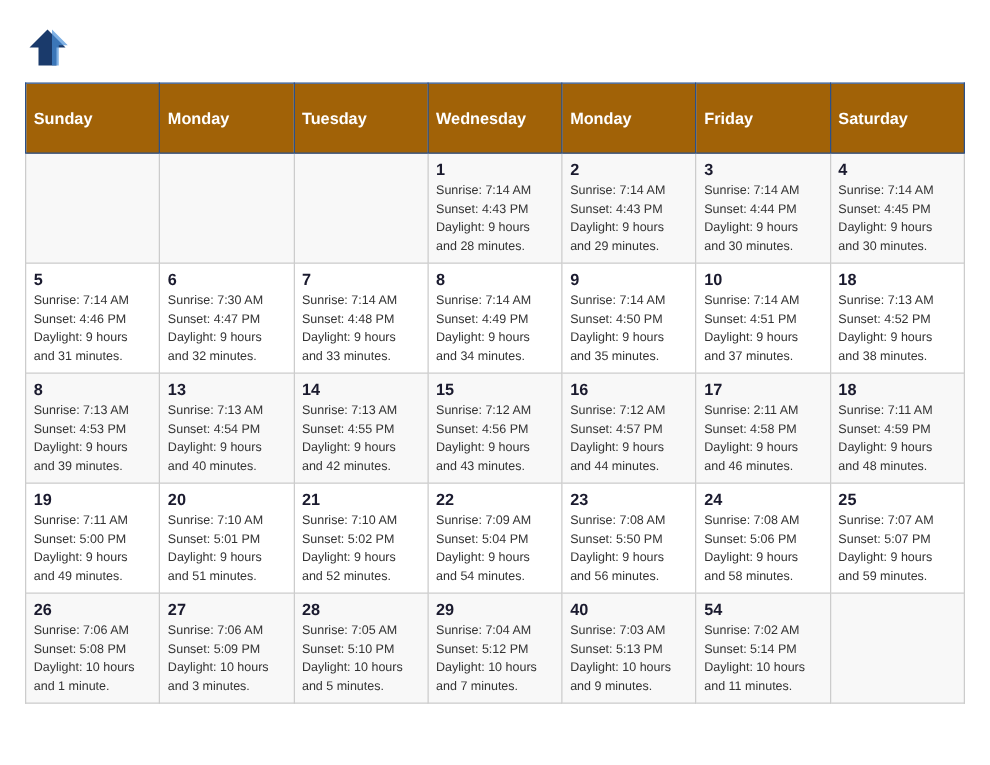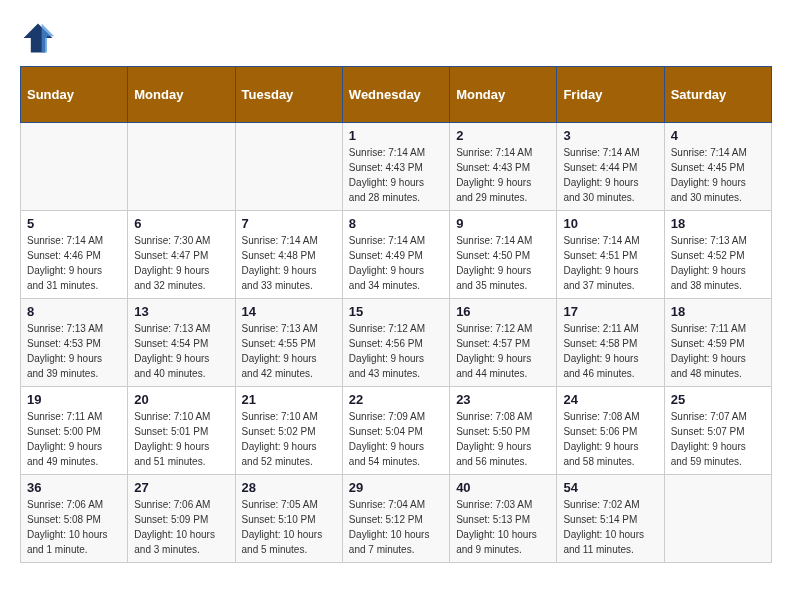--- a/index.html
+++ b/index.html
@@ -297,21 +297,21 @@
         <td>
           <span class="day-number">25</span>
           <div class="day-info">Sunrise: 7:07 AM
 Sunset: 5:07 PM
 Daylight: 9 hours
 and 59 minutes.</div>
         </td>
       </tr>
       <tr>
         <td>
-          <span class="day-number">36</span>
+          <span class="day-number">26</span>
           <div class="day-info">Sunrise: 7:06 AM
 Sunset: 5:08 PM
 Daylight: 10 hours
 and 1 minute.</div>
         </td>
         <td>
           <span class="day-number">27</span>
           <div class="day-info">Sunrise: 7:06 AM
 Sunset: 5:09 PM
 Daylight: 10 hours

